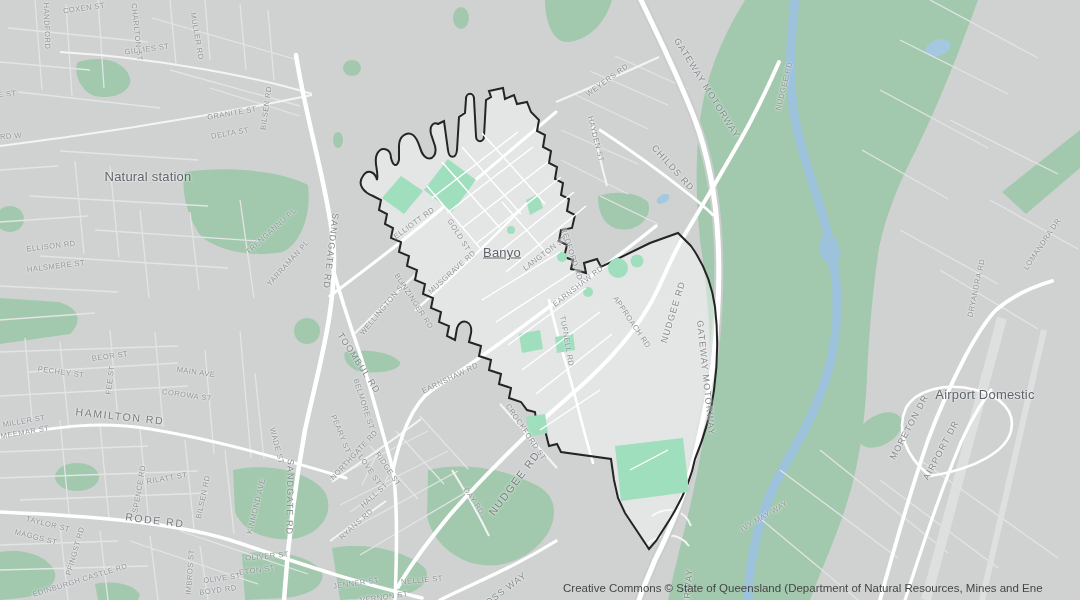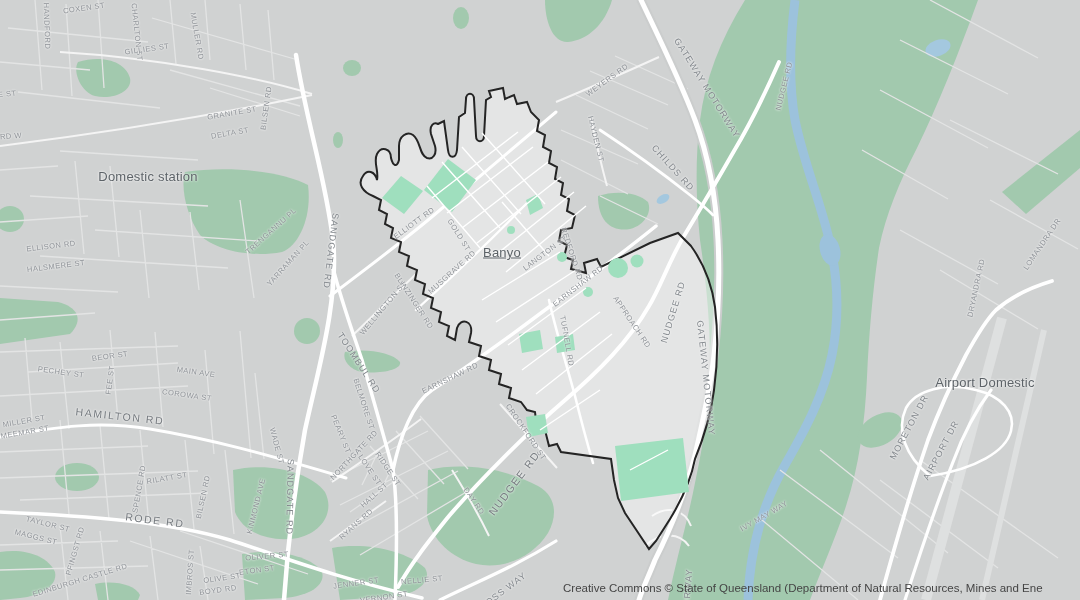--- a/index.html
+++ b/index.html
@@ -137,21 +137,21 @@
   <div id="labels-layer">
       <span class="lbl lx" style="left: 47px; top: 26px; --r: 88deg;">HANDFORD</span>
       <span class="lbl lx" style="left: 84px; top: 8px; --r: -8deg;">COXEN ST</span>
       <span class="lbl lx" style="left: 137px; top: 32px; --r: 84deg;">CHARLTON ST</span>
       <span class="lbl lx" style="left: 197px; top: 36px; --r: 80deg;">MULLER RD</span>
       <span class="lbl lx" style="left: 147px; top: 49px; --r: -8deg;">GILLIES ST</span>
       <span class="lbl lx" style="left: 232px; top: 113px; --r: -10deg;">GRANITE ST</span>
       <span class="lbl lx" style="left: 230px; top: 133px; --r: -10deg;">DELTA ST</span>
       <span class="lbl lx" style="left: 6px; top: 94px; --r: -6deg;">IE ST</span>
       <span class="lbl lx" style="left: 11px; top: 136px; --r: -4deg;">RD W</span>
-      <span class="lbl ll" style="left: 148px; top: 176px; --r: 0deg;">Domestic station</span>
+      <span class="lbl ll" style="left: 148px; top: 176px; --r: 0deg;">Natural station</span>
       <span class="lbl lx" style="left: 51px; top: 246px; --r: -7deg;">ELLISON RD</span>
       <span class="lbl lx" style="left: 56px; top: 266px; --r: -7deg;">HALSMERE ST</span>
       <span class="lbl lx" style="left: 271px; top: 231px; --r: -42deg;">TRENGANNU PL</span>
       <span class="lbl lx" style="left: 288px; top: 263px; --r: -48deg;">YARRAMAN PL</span>
       <span class="lbl ls" style="left: 331px; top: 251px; --r: 97deg;">SANDGATE RD</span>
       <span class="lbl ls" style="left: 290px; top: 497px; --r: 91deg;">SANDGATE RD</span>
       <span class="lbl ls" style="left: 359px; top: 363px; --r: 57deg;">TOOMBUL RD</span>
       <span class="lbl lx" style="left: 383px; top: 308px; --r: -50deg;">WELLINGTON ST</span>
       <span class="lbl lx" style="left: 364px; top: 404px; --r: 72deg;">BELMORE ST</span>
       <span class="lbl lx" style="left: 341px; top: 434px; --r: 68deg;">PEARY ST</span>
@@ -204,21 +204,21 @@
       <span class="lbl lx" style="left: 459px; top: 235px; --r: 58deg;">GOLD ST</span>
       <span class="lbl lx" style="left: 414px; top: 223px; --r: -36deg;">ELLIOTT RD</span>
       <span class="lbl lx" style="left: 414px; top: 301px; --r: 57deg;">BLINZINGER RD</span>
       <span class="lbl lx" style="left: 567px; top: 341px; --r: 80deg;">TUFNELL RD</span>
       <span class="lbl lx" style="left: 526px; top: 432px; --r: 56deg;">CROCKFORD ST</span>
       <span class="lbl lx" style="left: 596px; top: 139px; --r: 76deg;">HAYDEN ST</span>
       <span class="lbl ls" style="left: 673px; top: 168px; --r: 48deg;">CHILDS RD</span>
       <span class="lbl lx" style="left: 607px; top: 80px; --r: -36deg;">WEYERS RD</span>
       <span class="lbl lx" style="left: 572px; top: 254px; --r: 72deg;">REDFORD RD</span>
       <span class="lbl lx" style="left: 976px; top: 288px; --r: -78deg;">DRYANDRA RD</span>
-      <span class="lbl ll" style="left: 985px; top: 382px; text-align: center; --r: 0deg;">Airport Domestic</span>
+      <span class="lbl ll" style="left: 985px; top: 394px; text-align: center; --r: 0deg;">Airport Domestic</span>
       <span class="lbl ls" style="left: 909px; top: 427px; --r: -62deg;">MORETON DR</span>
       <span class="lbl ls" style="left: 941px; top: 450px; --r: -62deg;">AIRPORT DR</span>
       <span class="lbl lx" style="left: 764px; top: 516px; --r: -30deg;">IVY MAY WAY</span>
       <span class="lbl lx" style="left: 1042px; top: 244px; --r: -56deg;">LOMANDRA DR</span>
     </div>
 
   <div id="attribution">Creative Commons © State of Queensland (Department of Natural Resources, Mines and Ene</div>
 </div>
 
 </body></html>

